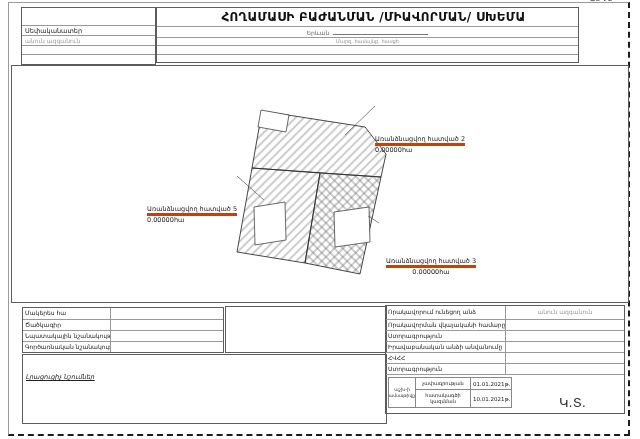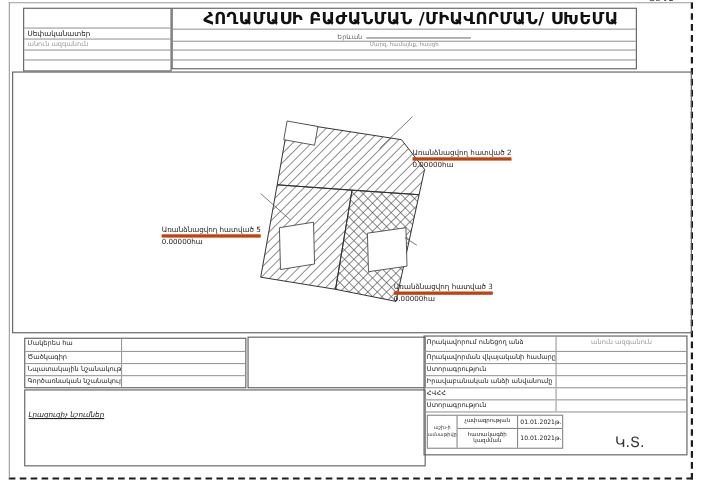--- a/index.html
+++ b/index.html
@@ -17,21 +17,21 @@
   .hdr-left .r:first-child{border-top:none;}
   .hl-r1{height:17px;}
   .hl-r2{height:10px;font-size:6.5px;line-height:10px;color:#222;}
   .hl-r3{height:10px;font-size:6px;line-height:9px;color:#9a9a9a;}
   .hl-r4{height:9px;}
   .hl-r5{flex:1;}
 
   .hdr-main{position:absolute;left:147px;top:4px;width:423px;height:56px;border:1px solid #5c5c5c;
             display:flex;flex-direction:column;box-sizing:border-box;}
   .hdr-title{height:18px;display:flex;align-items:center;justify-content:center;
-             font-weight:bold;font-size:15px;letter-spacing:.3px;color:#111;padding-left:12px;}
+             font-weight:bold;font-size:12px;letter-spacing:.3px;color:#111;padding-left:12px;}
   .hdr-row{border-top:1px solid #999;box-sizing:border-box;}
   .loc-row{height:11px;text-align:center;font-size:6px;color:#666;line-height:10px;}
   .loc-line{display:inline-block;width:95px;border-bottom:1px solid #777;height:7px;margin-left:4px;}
   .hint-row{height:8px;text-align:center;font-size:5px;color:#8f8f8f;line-height:7px;}
   .hdr-empty1{height:9px;}
   .hdr-empty2{flex:1;}
 
   
   .drawing{position:absolute;left:2px;top:62px;width:616px;height:236px;border:1px solid #5c5c5c;}
   .drawing svg{position:absolute;left:0;top:0;}
@@ -129,21 +129,21 @@
       </svg>
 
       <div class="dlabel" style="left:135px;top:96px;">
         <span class="t">Առանձնացվող հատված 5</span><br>
         <span>0.00000հա</span>
       </div>
       <div class="dlabel" style="left:363px;top:26px;">
         <span class="t">Առանձնացվող հատված 2</span><br>
         <span>0.00000հա</span>
       </div>
-      <div class="dlabel" style="left:346px;top:148px;">
+      <div class="dlabel" style="left:374px;top:148px;text-align:center;">
         <span class="t">Առանձնացվող հատված 3</span><br>
         <span>0.00000հա</span>
       </div>
     </div>
 
     <div class="lt">
       <div class="lt-row">
         <div class="lt-label">Մակերես հա</div>
         <div class="lt-val"></div>
       </div>

